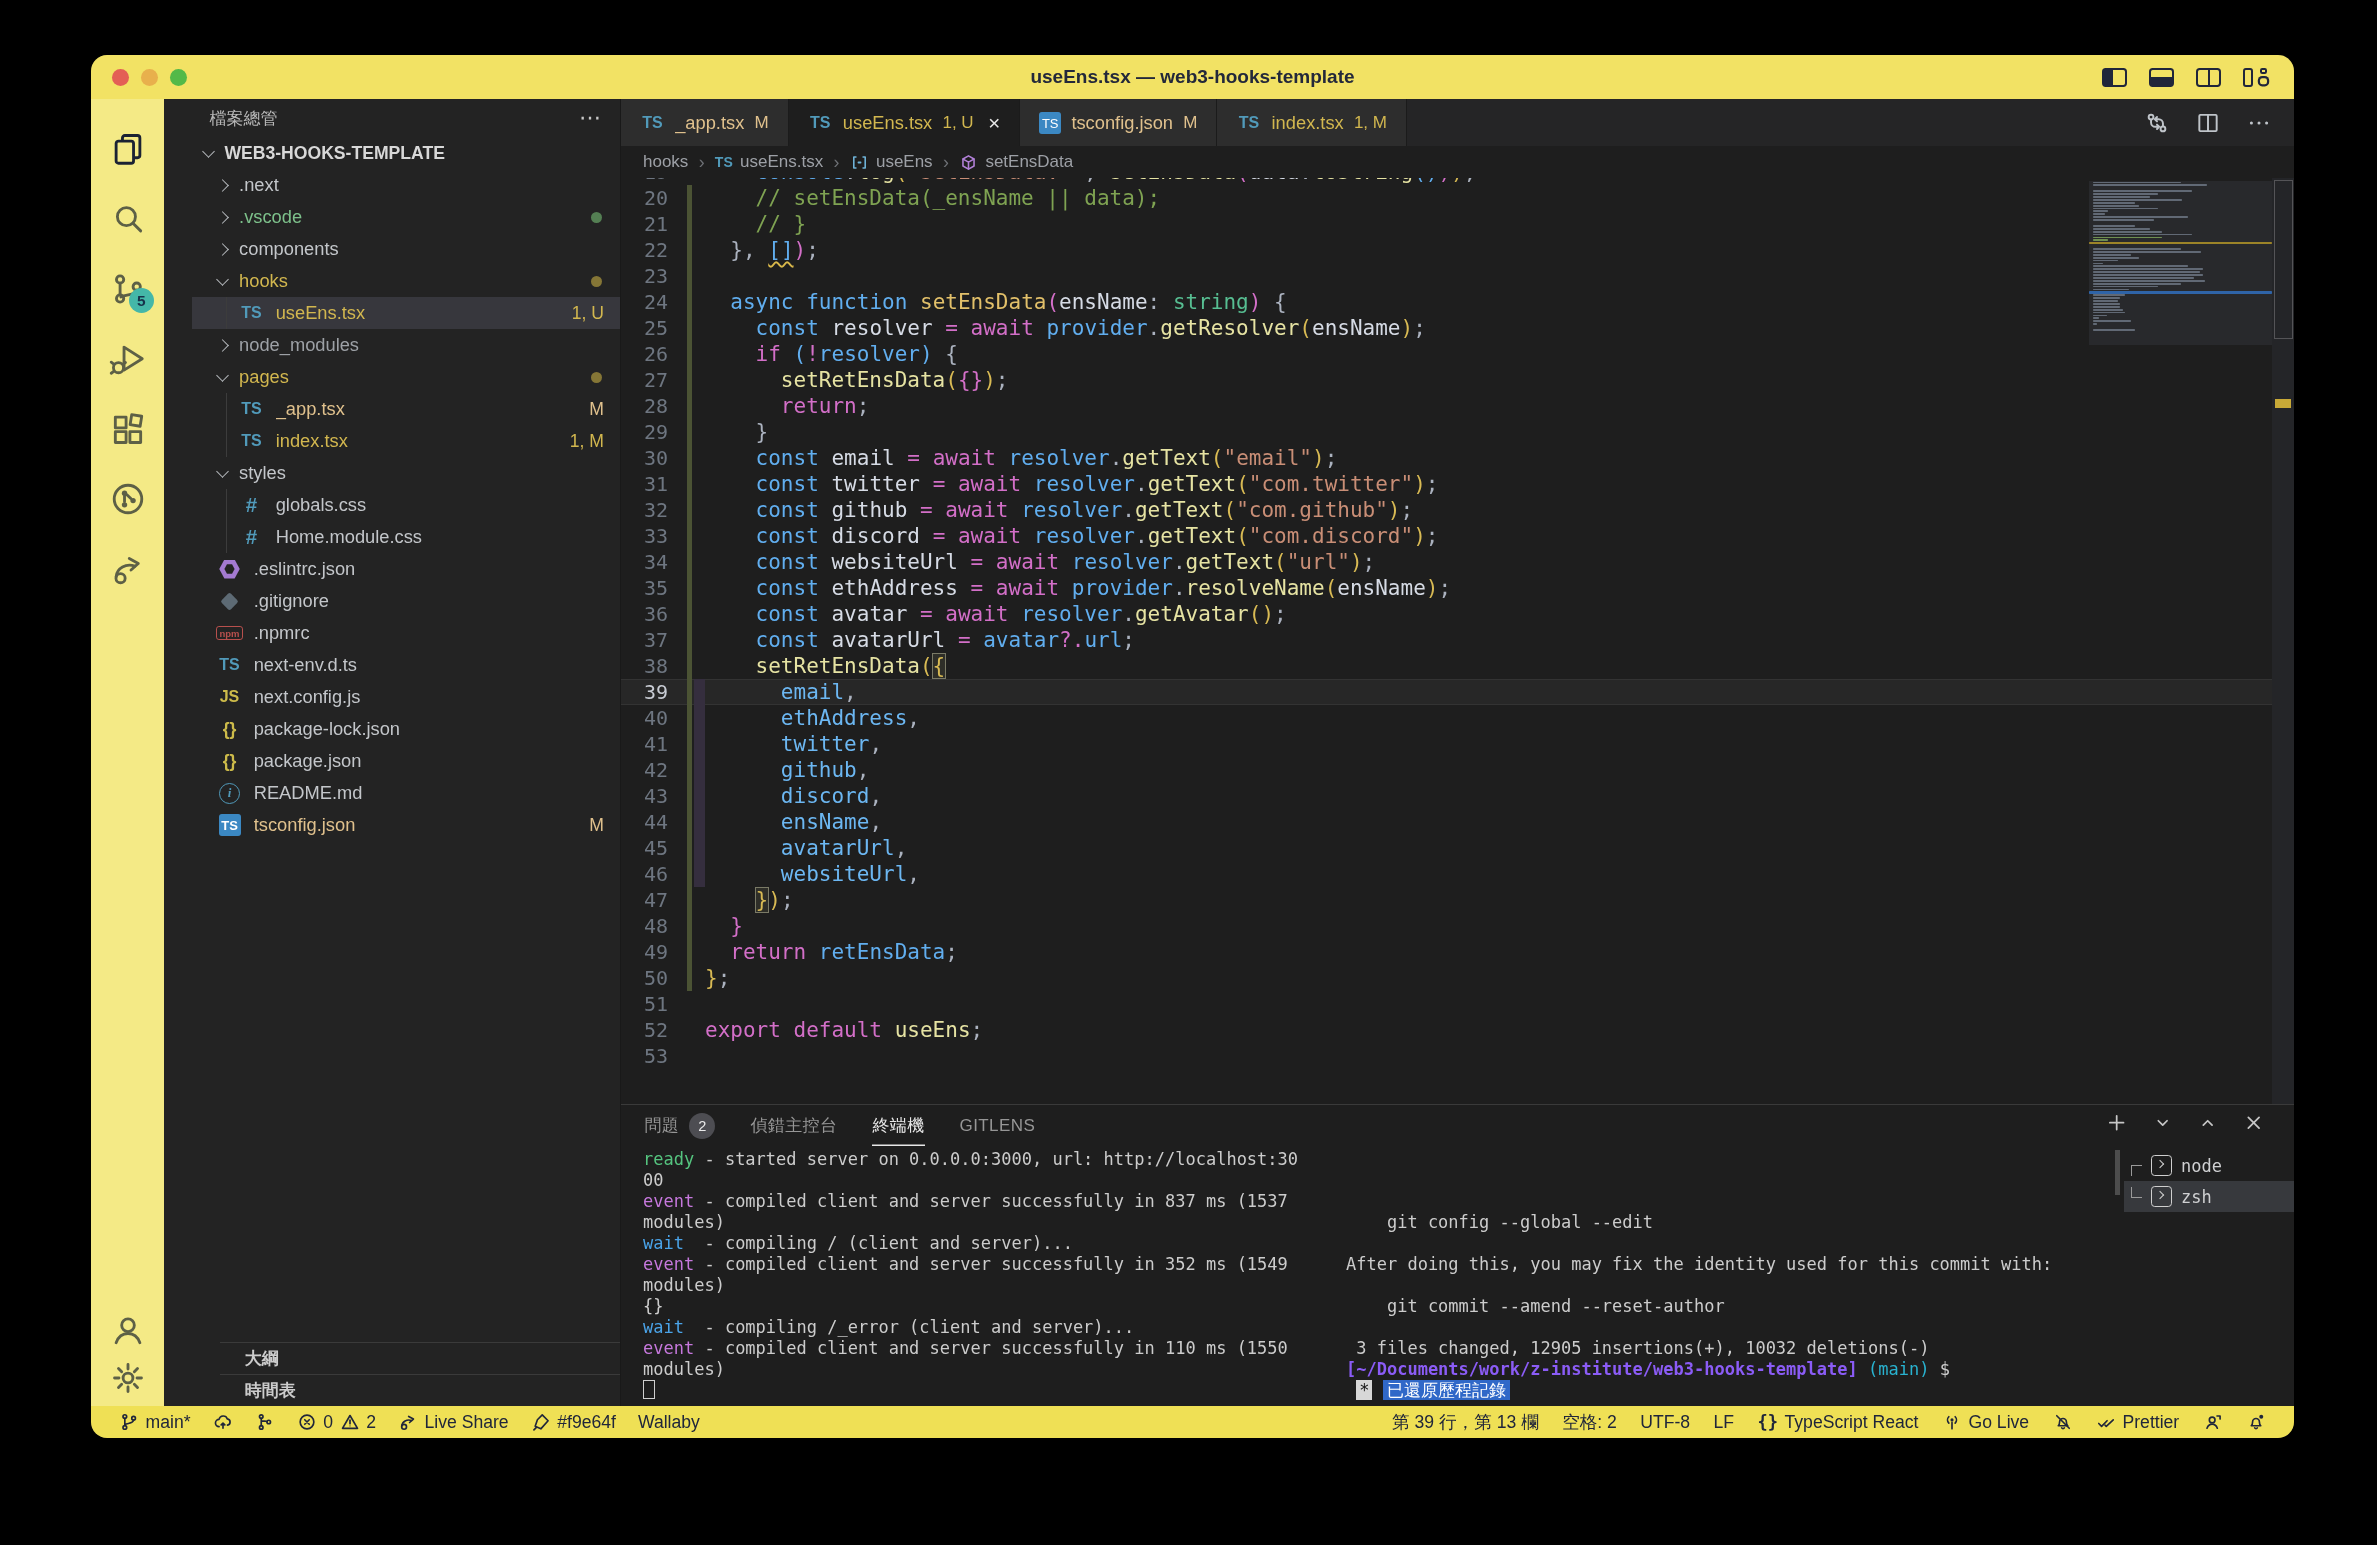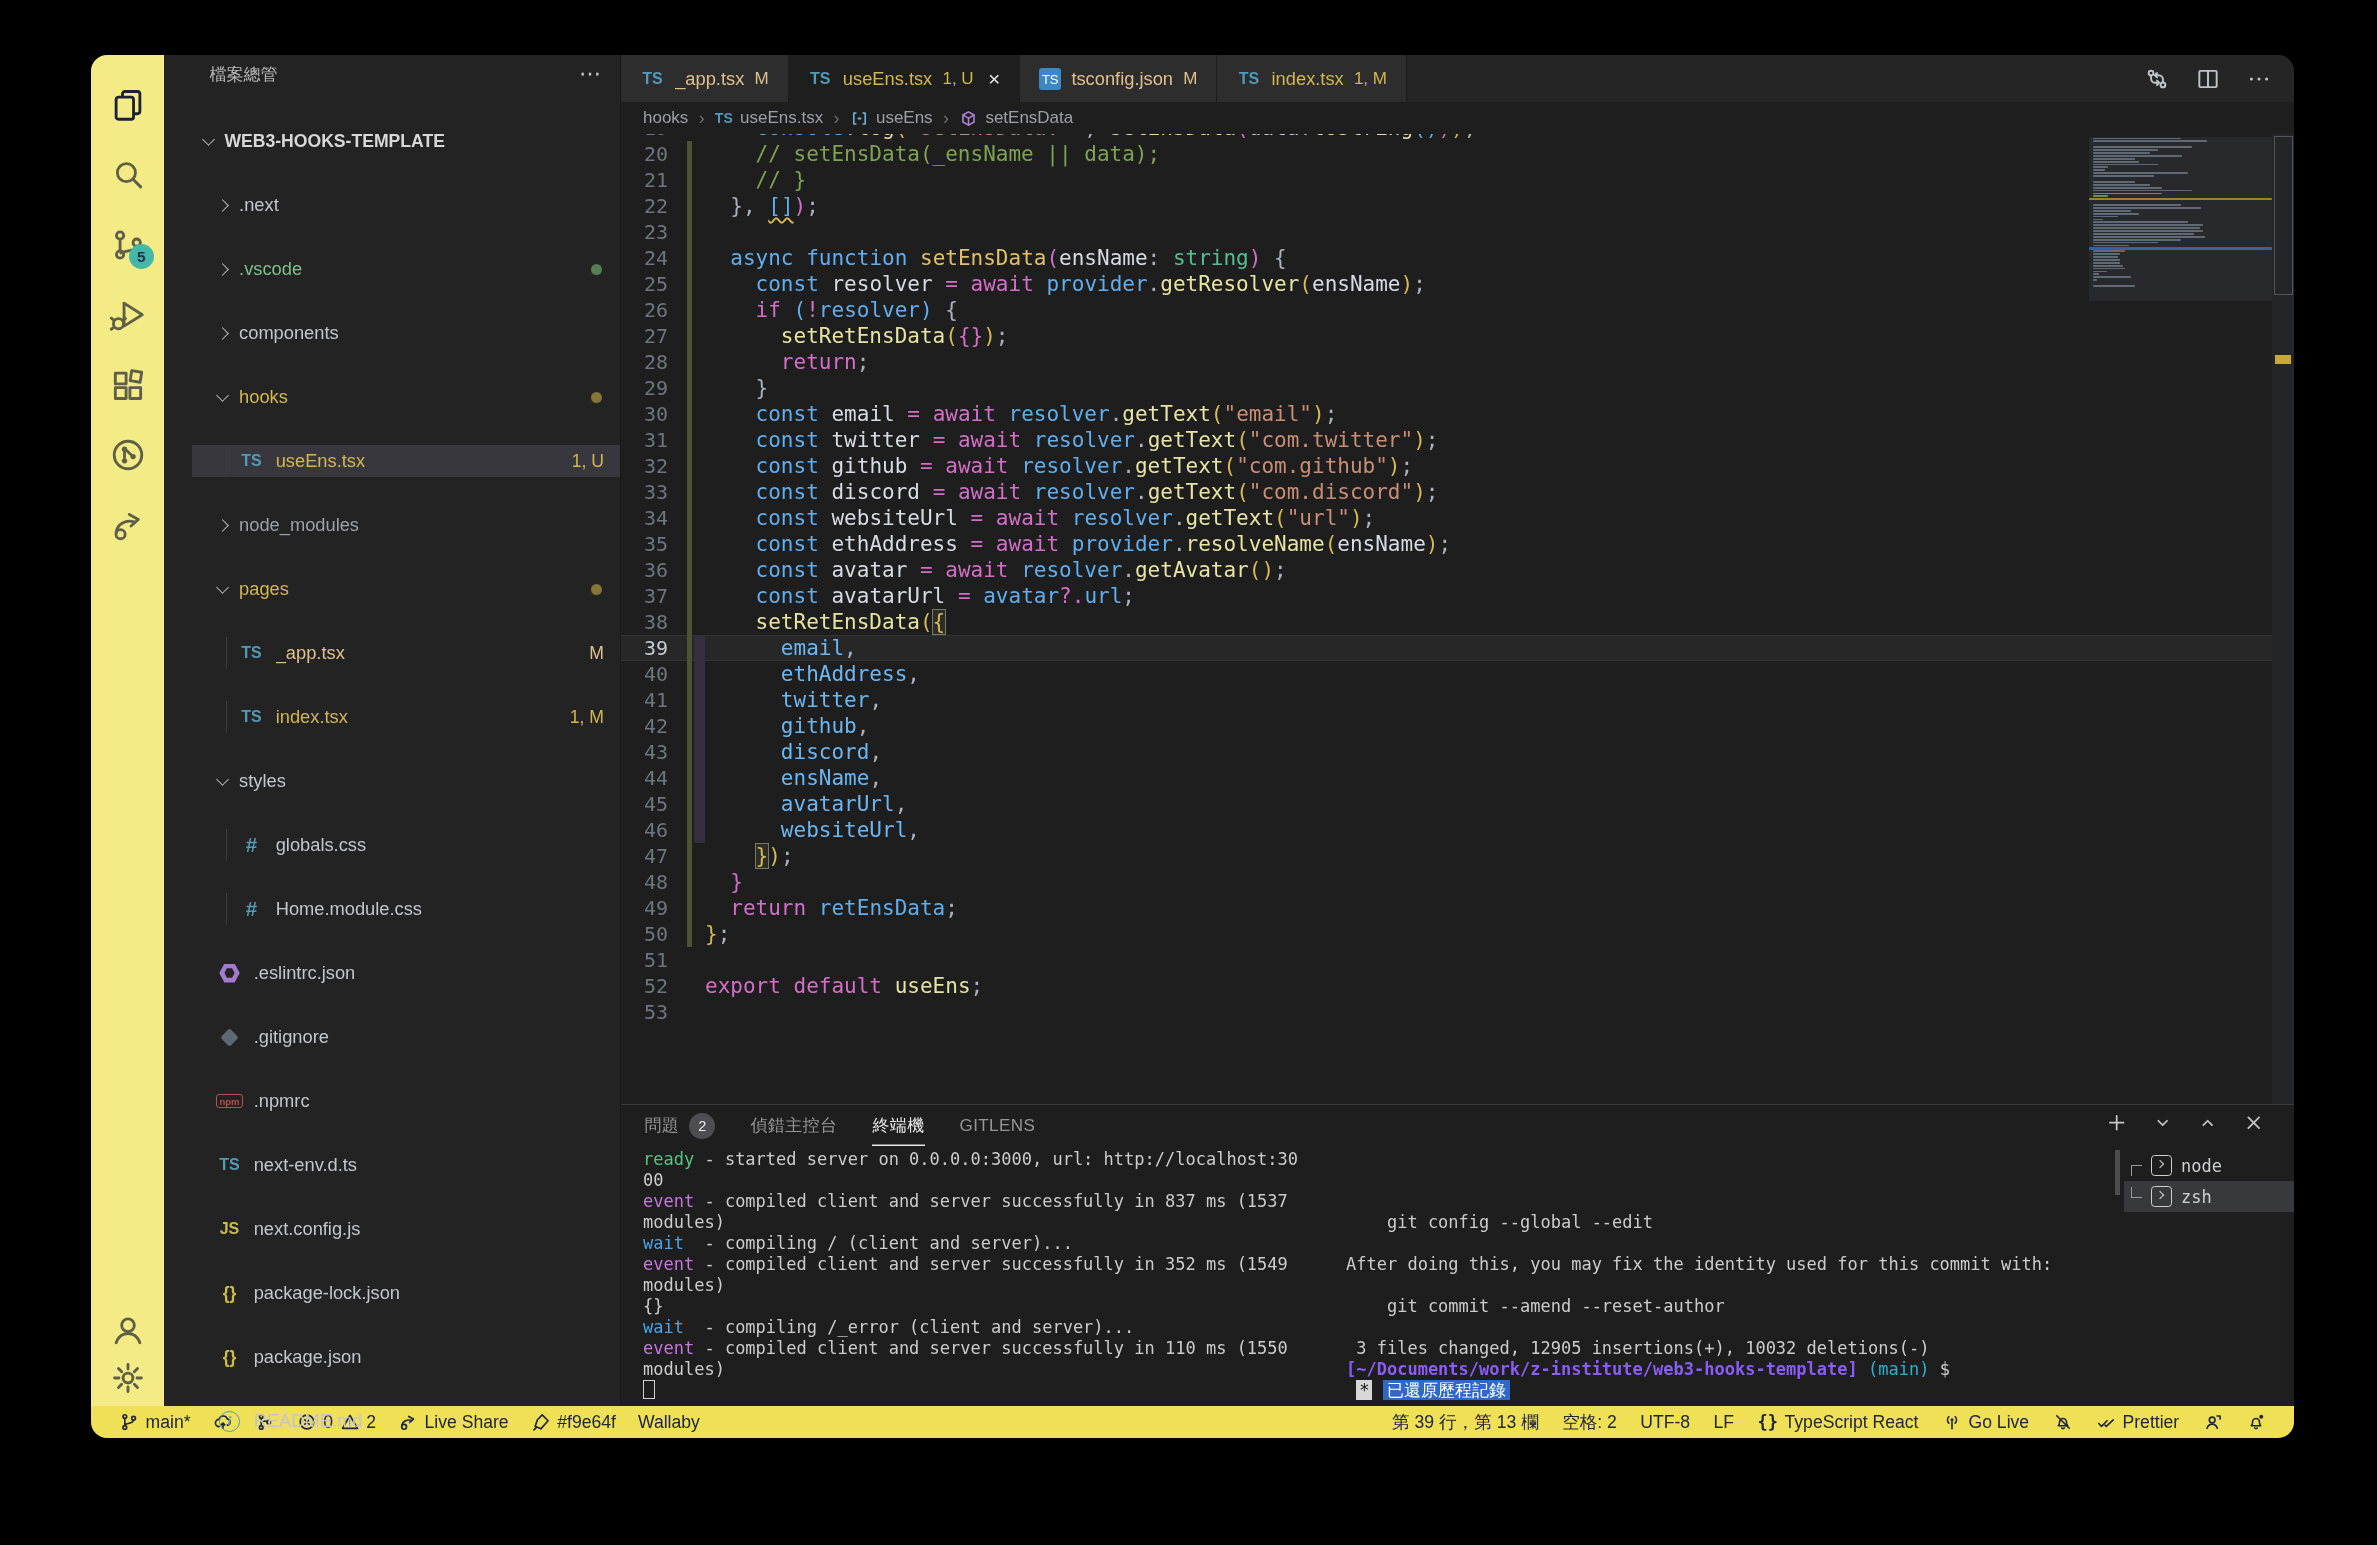--- a/index.html
+++ b/index.html
@@ -26,21 +26,21 @@
   .ab-icon svg{width:38px;height:38px;}
   .ab-icon.active{color:#1b2233;}
   .ab-badge{position:absolute;right:-5.9px;bottom:-4.4px;width:25px;height:25px;border-radius:50%;background:#44b7a8;color:#17324a;font-size:15.4px;font-weight:700;display:flex;align-items:center;justify-content:center;}
   .ab-spacer{flex:1;}
   .ab-bottom{margin-bottom:7.3px;margin-top:0;}
   
   .sidebar{width:428px;background:#232323;display:flex;flex-direction:column;flex:0 0 auto;border-right:0.7px solid #191919;padding-left:28px;}
   .sb-head{height:38px;display:flex;align-items:center;padding:0 17.6px;color:#b8b8b8;font-size:17px;flex:0 0 auto;}
   .sb-head .dots{margin-left:auto;color:#c9c9c9;font-size:22px;letter-spacing:1.5px;}
   .tree{flex:0 0 auto;}
-  .trow{height:32px;display:flex;align-items:center;position:relative;color:#c3c6ca;font-size:18.3px;cursor:default;margin-top:32px;}
+  .trow{height:32px;display:flex;align-items:center;position:relative;color:#c3c6ca;font-size:18.3px;cursor:default;}
   .trow.sel{background:#37373d;}
   .trow .chev{width:8px;height:8px;border-right:1.8px solid #b6b9bd;border-bottom:1.8px solid #b6b9bd;display:inline-block;flex:0 0 auto;}
   .chev.closed{transform:rotate(-45deg);margin:0 11.7px 0 4.4px;}
   .chev.open{transform:rotate(45deg);margin:-2.9px 11.7px 0 4.4px;}
   .trow.root{font-weight:700;color:#d8d8d8;font-size:17.6px;}
   .trow .lbl{white-space:nowrap;overflow:hidden;text-overflow:ellipsis;}
   .trow .badge{margin-left:auto;margin-right:16px;font-size:17.6px;}
   .trow .dot{position:absolute;right:17.6px;top:50%;margin-top:-5.1px;width:11px;height:11px;border-radius:50%;}
   .c-yellow{color:#d2b74f;} .c-tan{color:#e0c18d;} .c-green{color:#7dc18b;} .c-dim{color:#9da1a6;} .c-def{color:#c3c6ca;}
   .dot-green{background:#547f53;} .dot-olive{background:#857636;}
@@ -131,20 +131,34 @@
   .sb-right{margin-left:auto;display:flex;align-items:center;}
   .sb-right .sb-item{margin-right:0;margin-left:23.4px;}
   .sb-item svg{width:20px;height:20px;}
   .sb-item .brace{font-family:"DejaVu Sans Mono",monospace;font-weight:700;font-size:17px;}
 </style>
 </head>
 <body>
 
 <div class="window">
 
+  <div class="titlebar">
+    <div class="lights">
+      <span class="light r"></span>
+      <span class="light y"></span>
+      <span class="light g"></span>
+    </div>
+    <div class="win-title">useEns.tsx — web3-hooks-template</div>
+    <div class="tb-icons">
+      <div class="tbi left"></div>
+      <div class="tbi bottom"></div>
+      <div class="tbi split"></div>
+      <div class="tbi grid"></div>
+    </div>
+  </div>
 
   <div class="main">
 
     <div class="activitybar" id="activitybar">
         <div class="ab-icon active">
           <svg viewBox="0 0 24 24" fill="none" stroke="currentColor" stroke-width="1.8" stroke-linecap="round" stroke-linejoin="round">
             <rect x="8.5" y="3.5" width="11" height="14" rx="1.5"></rect>
             <rect x="4.5" y="7" width="11" height="14" rx="1.5" fill="#f4ea86"></rect>
           </svg>
         </div>

